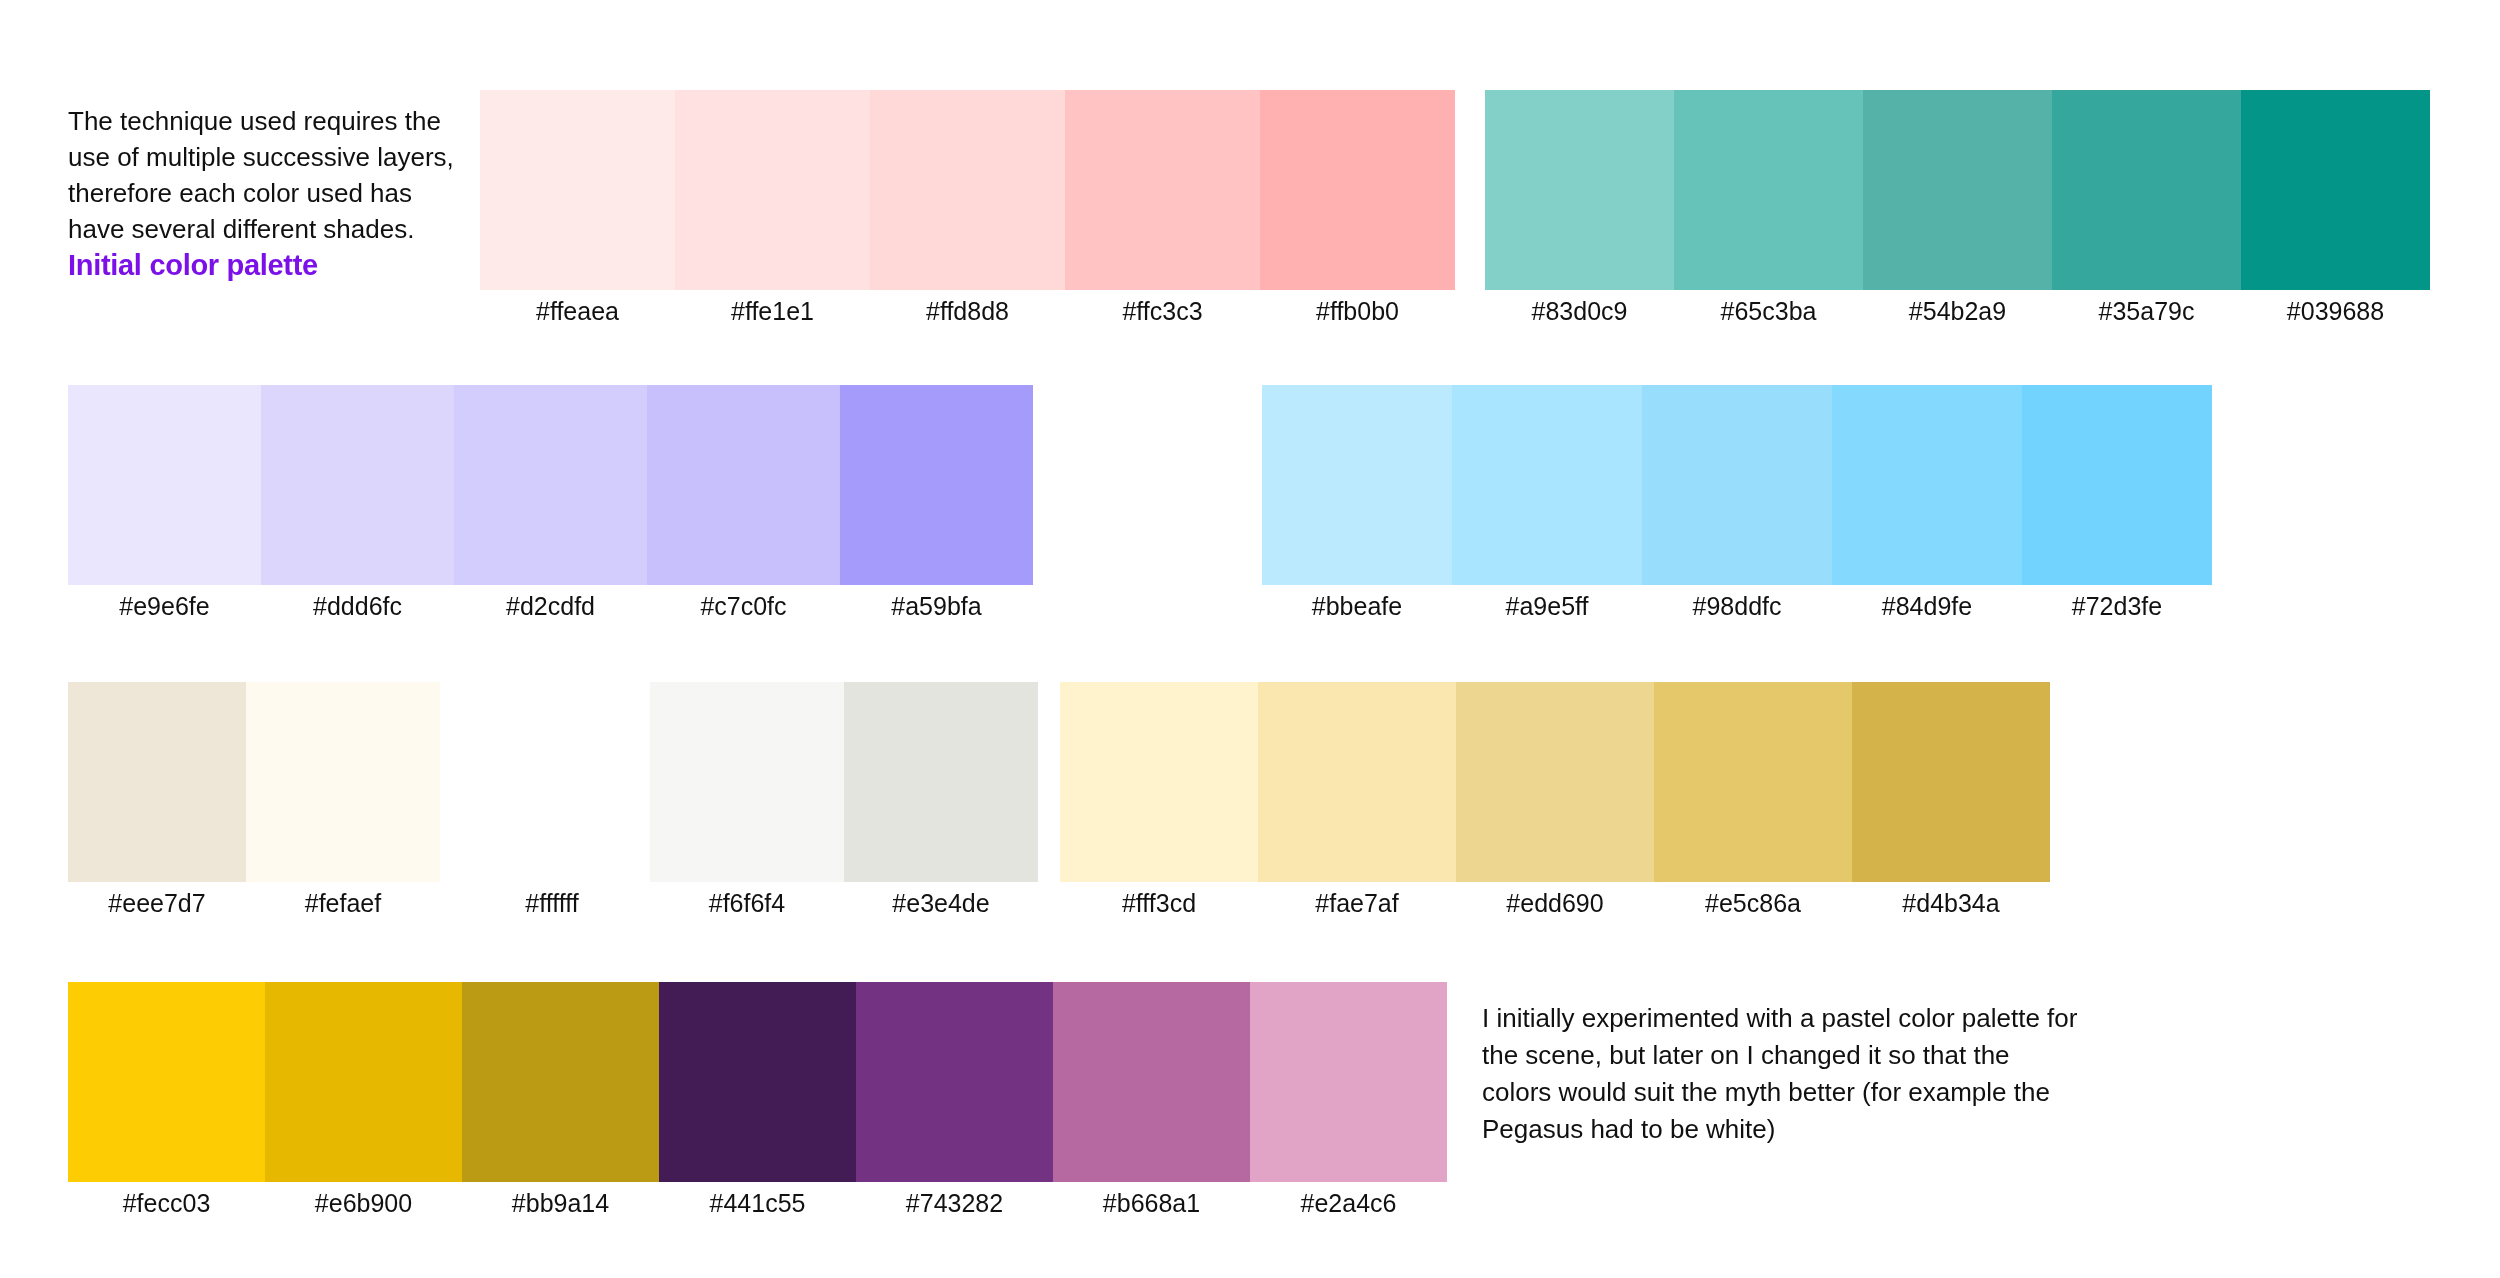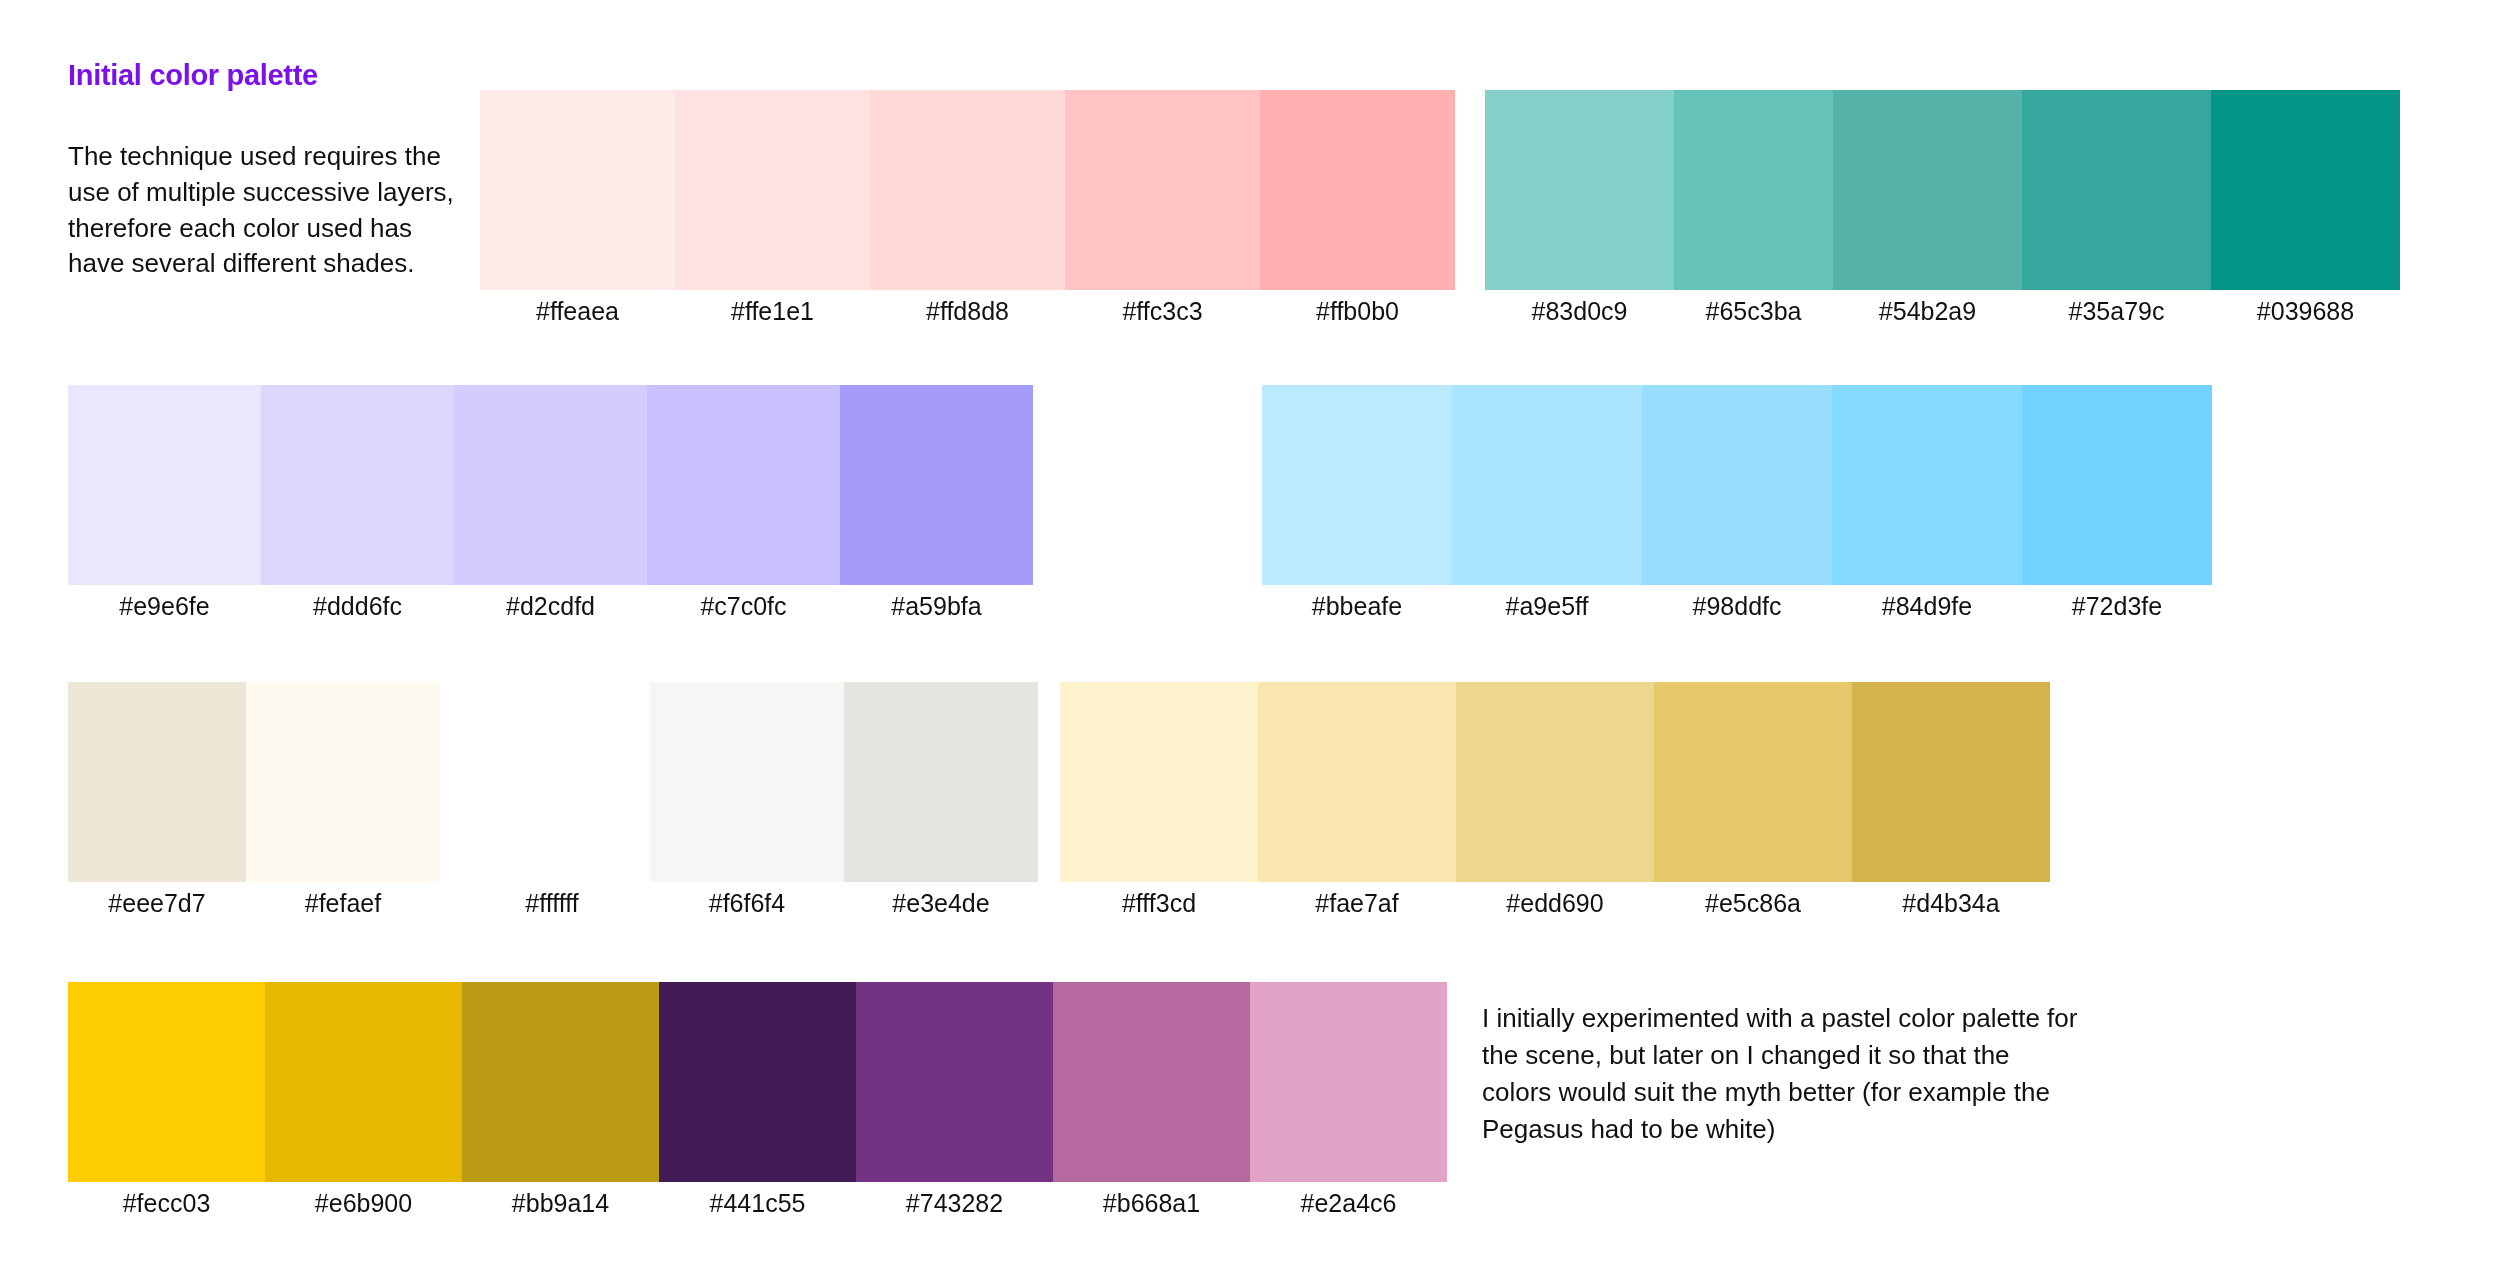--- a/index.html
+++ b/index.html
@@ -104,22 +104,22 @@
   #group-neutrals-a { left: 68px;   }
   #group-neutrals-b { left: 455px;  }
   #group-neutrals-c { left: 650px;  }
   #group-yellows  { left: 1060px; }
   #group-bottom   { left: 68px;   }
 </style>
 </head>
 <body>
 
 <div id="intro">
+  <div id="intro-body">The technique used requires the use of multiple successive layers, therefore each color used has have several different shades.</div>
   <div id="intro-title">Initial color palette</div>
-  <div id="intro-body">The technique used requires the use of multiple successive layers, therefore each color used has have several different shades.</div>
 </div>
 
 <div id="side-note">I initially experimented with a pastel color palette for the scene, but later on I changed it so that the colors would suit the myth better (for example the Pegasus had to be white)</div>
 
 <div class="palette-row" id="row-1">
   <div class="group" id="group-pinks">
       <div class="swatch-wrap" style="width: 195px;">
         <div class="swatch" style="background-color: rgb(255, 234, 234);"></div>
         <div class="swatch-label">#ffeaea</div>
       </div>
@@ -138,21 +138,21 @@
       <div class="swatch-wrap" style="width: 195px;">
         <div class="swatch" style="background-color: rgb(255, 176, 176);"></div>
         <div class="swatch-label">#ffb0b0</div>
       </div>
     </div>
   <div class="group" id="group-teals">
       <div class="swatch-wrap" style="width: 189px;">
         <div class="swatch" style="background-color: rgb(131, 208, 201);"></div>
         <div class="swatch-label">#83d0c9</div>
       </div>
-      <div class="swatch-wrap" style="width: 159px;">
+      <div class="swatch-wrap" style="width: 189px;">
         <div class="swatch" style="background-color: rgb(101, 195, 186);"></div>
         <div class="swatch-label">#65c3ba</div>
       </div>
       <div class="swatch-wrap" style="width: 189px;">
         <div class="swatch" style="background-color: rgb(84, 178, 169);"></div>
         <div class="swatch-label">#54b2a9</div>
       </div>
       <div class="swatch-wrap" style="width: 189px;">
         <div class="swatch" style="background-color: rgb(53, 167, 156);"></div>
         <div class="swatch-label">#35a79c</div>

